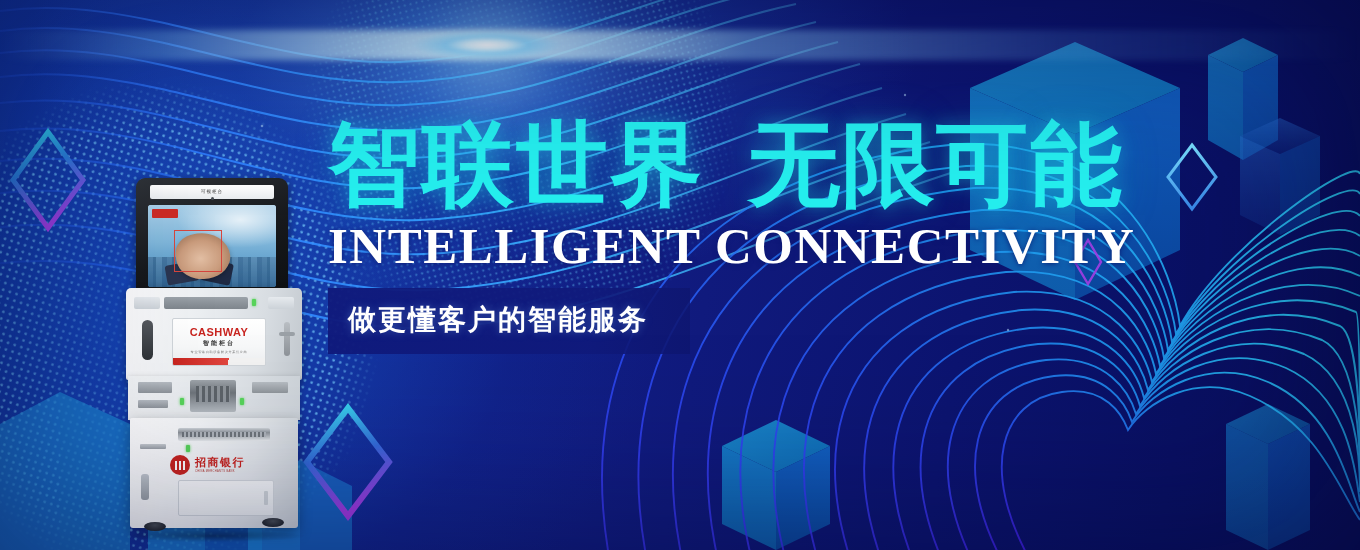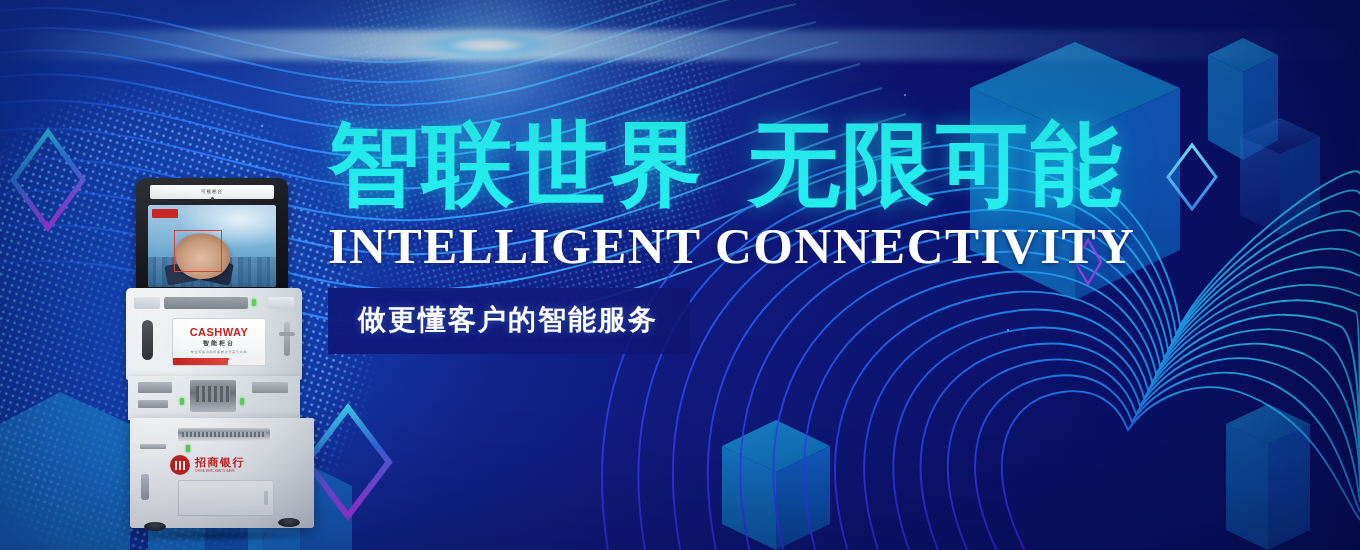--- a/index.html
+++ b/index.html
@@ -60,21 +60,21 @@
     letter-spacing:1.5px;
     color:#ffffff;
     white-space:nowrap;
     text-shadow:0 1px 5px rgba(10,25,110,.85);
   }
 
   .tagwrap{
     margin-top:14px;
     display:inline-block;
     background:linear-gradient(90deg, rgba(16,26,124,.96) 0%, rgba(16,26,124,.93) 72%, rgba(14,22,112,.86) 100%);
-    padding:13px 30px 15px 30px;
+    padding:13px 30px 15px 20px;
     min-width:362px;
   }
   .tagline{
     font-family:"Liberation Sans", sans-serif;
     font-weight:bold;
     font-size:28px;
     letter-spacing:2px;
     color:#ffffff;
     white-space:nowrap;
     text-shadow:0 0 8px rgba(120,190,255,.35);
@@ -142,21 +142,21 @@
   .k-mid{
     position:absolute;left:10px;top:198px;width:172px;height:44px;
     background:linear-gradient(100deg,#f4f6f7 0%,#e4e8ec 50%,#ccd2d8 100%);
     box-shadow:0 2px 6px rgba(0,0,0,.25);
   }
   .k-tray{position:absolute;background:linear-gradient(180deg,#b6bcc2,#8e949a);border-radius:1px;}
   .k-counter{position:absolute;left:62px;top:4px;width:46px;height:32px;background:linear-gradient(180deg,#9ea4aa 0%,#6e747a 40%,#b5bbc1 100%);border-radius:2px;}
   .k-counter:before{content:"";position:absolute;left:6px;top:6px;width:34px;height:16px;background:repeating-linear-gradient(90deg,#5c6268 0 3px,#8d9399 3px 6px);}
 
   .k-body{
-    position:absolute;left:12px;top:240px;width:184px;height:110px;
+    position:absolute;left:12px;top:240px;width:168px;height:110px;
     background:linear-gradient(100deg,#ffffff 0%,#f3f5f7 38%,#e2e6ea 70%,#c9cfd5 100%);
     border-radius:2px 2px 3px 3px;
     box-shadow:0 5px 14px rgba(0,0,0,.34);
   }
   .k-dispenser{position:absolute;left:48px;top:10px;width:92px;height:13px;background:linear-gradient(180deg,#cfd4d9 0%,#8e949a 35%,#e7eaed 100%);border-radius:2px;}
   .k-dispenser:after{content:"";position:absolute;left:4px;top:4px;width:84px;height:5px;background:repeating-linear-gradient(90deg,#6e747a 0 2px,#aeb4ba 2px 4px);}
   .k-smallslot{position:absolute;left:10px;top:26px;width:26px;height:5px;background:linear-gradient(180deg,#c7ccd1,#9aa0a6);border-radius:1px;}
   .k-logo{position:absolute;left:40px;top:36px;width:104px;height:22px;display:flex;align-items:center;gap:5px;}
   .k-logomark{width:20px;height:20px;border-radius:50%;background:#c8241f;position:relative;flex:none;}
   .k-logomark:after{content:"";position:absolute;left:4px;top:6px;width:12px;height:9px;

